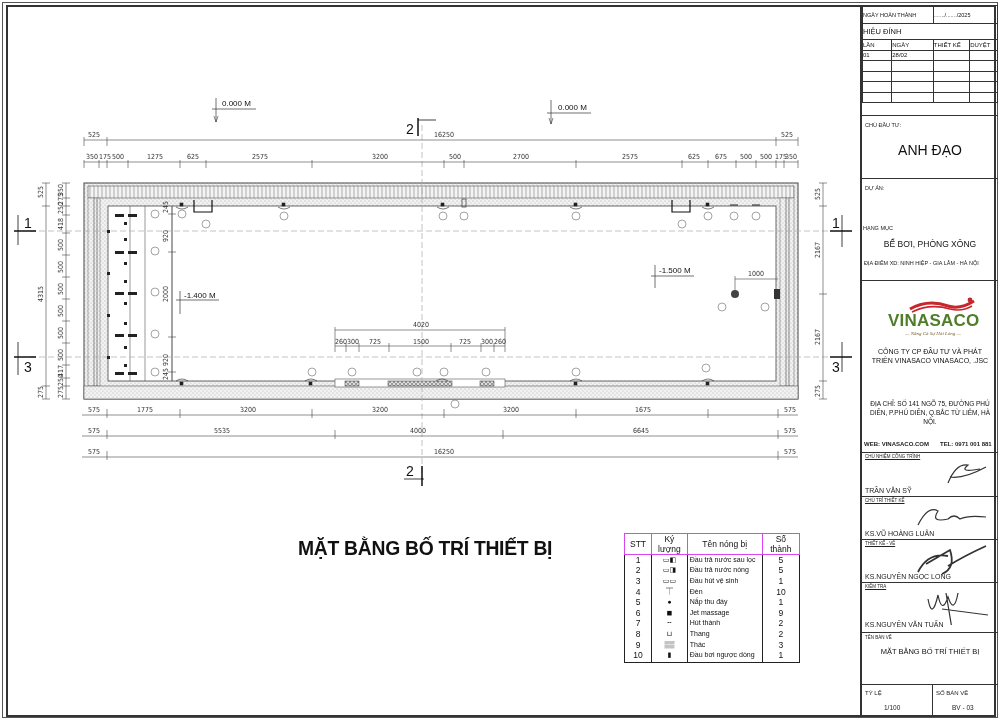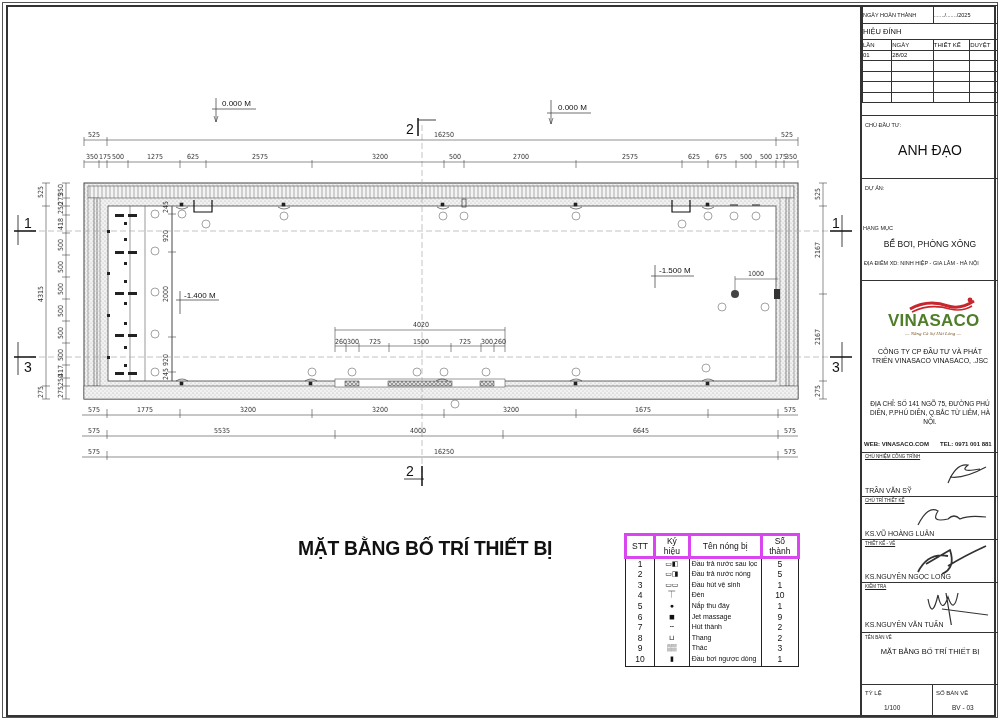--- a/index.html
+++ b/index.html
@@ -8,21 +8,21 @@
   .sheet { position: absolute; left: 0; top: 0; width: 1000px; height: 720px; }
   .frame-outer { position: absolute; left: 2px; top: 2px; width: 996px; height: 716px; border: 1px solid #555; }
   .frame-inner { position: absolute; left: 6px; top: 5px; width: 990px; height: 712px; border: 2px solid #333; }
   svg.drawing { position: absolute; left: 0; top: 0; }
   .dim { font-family: "DejaVu Sans Condensed", "DejaVu Sans", sans-serif; font-size: 7px; fill: #333; }
   .lvl { font-family: "Liberation Sans", sans-serif; font-size: 8px; fill: #111; }
   .bigtitle { position: absolute; left: 298px; top: 536px; font-size: 21px; font-weight: bold; letter-spacing: -0.3px; color: #111; transform: scaleX(0.92); transform-origin: left top; }
 
   
   .legend { position: absolute; left: 624px; top: 533px; width: 176px; border: 1px solid #222; border-collapse: collapse; font-size: 7px; }
-  .legend th { font-weight: normal; font-size: 8.5px; border: 3px solid #d946ef; height: 16px; padding: 0 5px; }
+  .legend th { font-weight: normal; font-size: 8.5px; border: 1px solid #d946ef; height: 16px; padding: 0 5px; }
   .legend td { height: 10.6px; padding: 0 2px; line-height: 10px; border-left: 1px solid #222; border-right: 1px solid #222; }
   .legend td.stt { text-align: center; font-size: 8.5px; width: 20px; }
   .legend td.sym { text-align: center; width: 36px; font-size: 7px; }
   .legend td.nm { width: 82px; font-size: 7px; }
   .legend td.qty { text-align: center; font-size: 8.5px; width: 38px; }
   .legend tr:last-child td { padding-bottom: 2px; }
 
   
   .tb { position: absolute; left: 860px; top: 5px; width: 136px; height: 712px; border-left: 2px solid #333; font-size: 6px; }
   .tb .sec { position: absolute; left: 0; width: 136px; border-bottom: 1px solid #333; }
@@ -399,21 +399,21 @@
         <circle cx="155" cy="372" r="4"></circle>
     </g>
   </svg>
 
   <div class="bigtitle">MẶT BẰNG BỐ TRÍ THIẾT BỊ</div>
 
   <table class="legend">
     <thead>
       <tr>
         <th>STT</th>
-        <th>Ký hiệu</th>
+        <th>Ký lượng</th>
         <th>Tên nóng bị</th>
         <th>Số thành</th>
       </tr>
     </thead>
     <tbody>
       <tr>
           <td class="stt">1</td>
           <td class="sym">▭◧</td>
           <td class="nm">Đầu trả nước sau lọc</td>
           <td class="qty">5</td>

